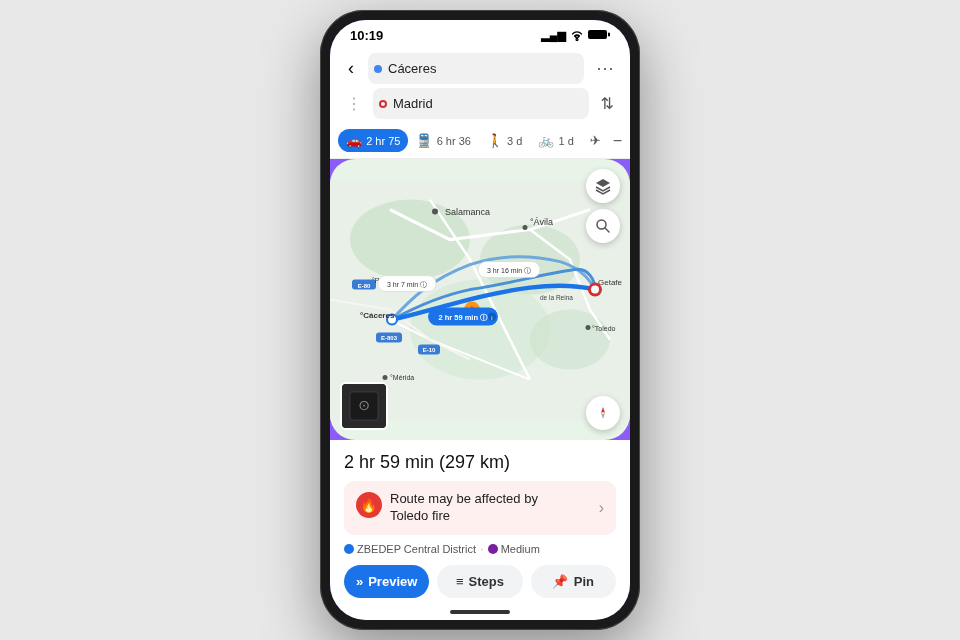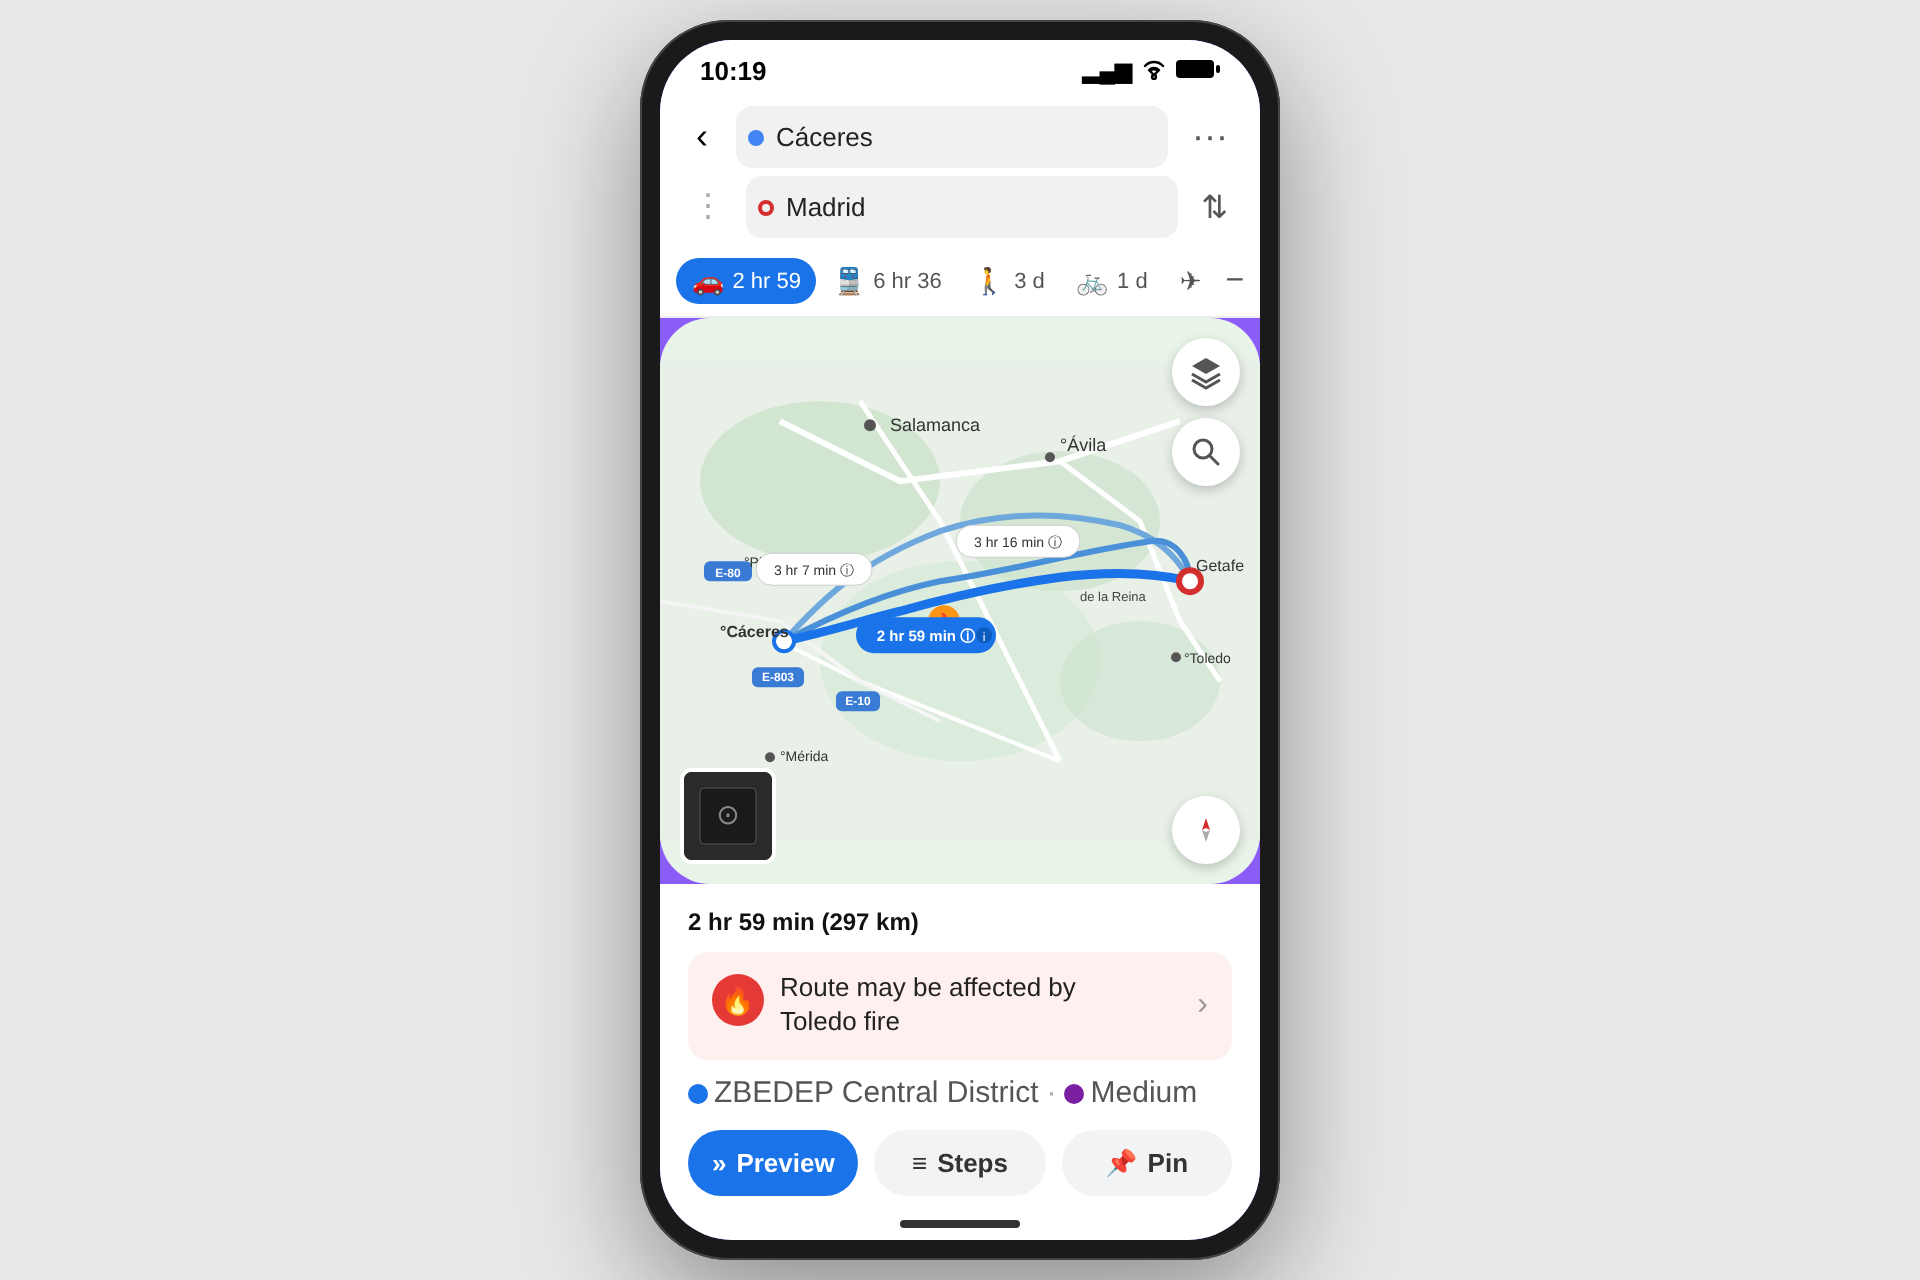--- a/index.html
+++ b/index.html
@@ -175,22 +175,22 @@
       font-size: 10px;
     }
 
     
     .bottom-panel {
       background: #fff;
       padding: 12px 14px 8px;
     }
 
     .route-summary {
-      font-size: 12px;
-      font-weight: 700;
+      font-size: 18px;
+      font-weight: 400;
       color: #111;
       margin-bottom: 8px;
     }
 
     .alert-box {
       background: #fff0f0;
       border-radius: 10px;
       padding: 10px 12px;
       display: flex;
       align-items: center;
@@ -221,21 +221,21 @@
       line-height: 1.3;
     }
     .alert-chevron { font-size: 16px; color: #999; }
 
     
     .info-chips {
       display: flex;
       align-items: center;
       gap: 4px;
       margin-bottom: 10px;
-      font-size: 15px;
+      font-size: 11px;
       color: #555;
     }
     .info-chip {
       display: flex;
       align-items: center;
       gap: 3px;
     }
     .chip-dot {
       width: 10px; height: 10px;
       border-radius: 50%;
@@ -337,21 +337,21 @@
           <div class="search-pin-dot"></div>
           <span class="search-text">Madrid</span>
         </div>
         <span class="swap-btn">⇅</span>
       </div>
     </div>
 
     <div class="transport-tabs">
       <div class="transport-tab active">
         <span class="tab-icon">🚗</span>
-        <span>2 hr 59</span>
+        <span>2 hr 75</span>
       </div>
       <div class="transport-tab">
         <span class="tab-icon">🚆</span>
         <span>6 hr 36</span>
       </div>
       <div class="transport-tab">
         <span class="tab-icon">🚶</span>
         <span>3 d</span>
       </div>
       <div class="transport-tab">

